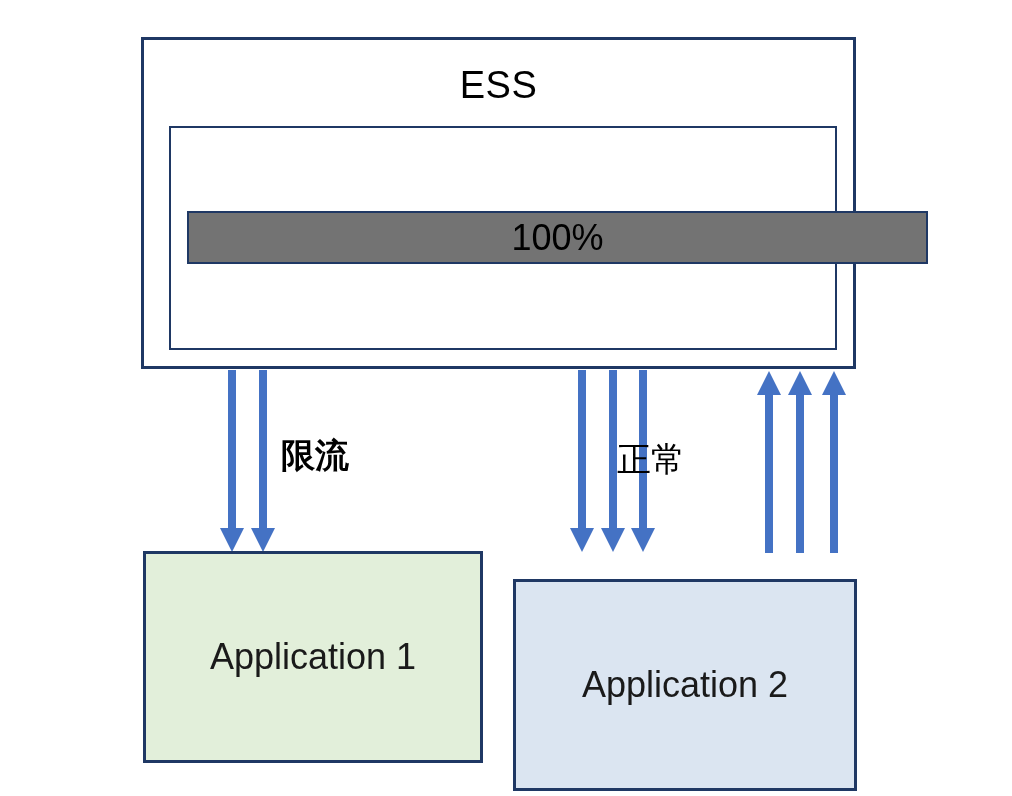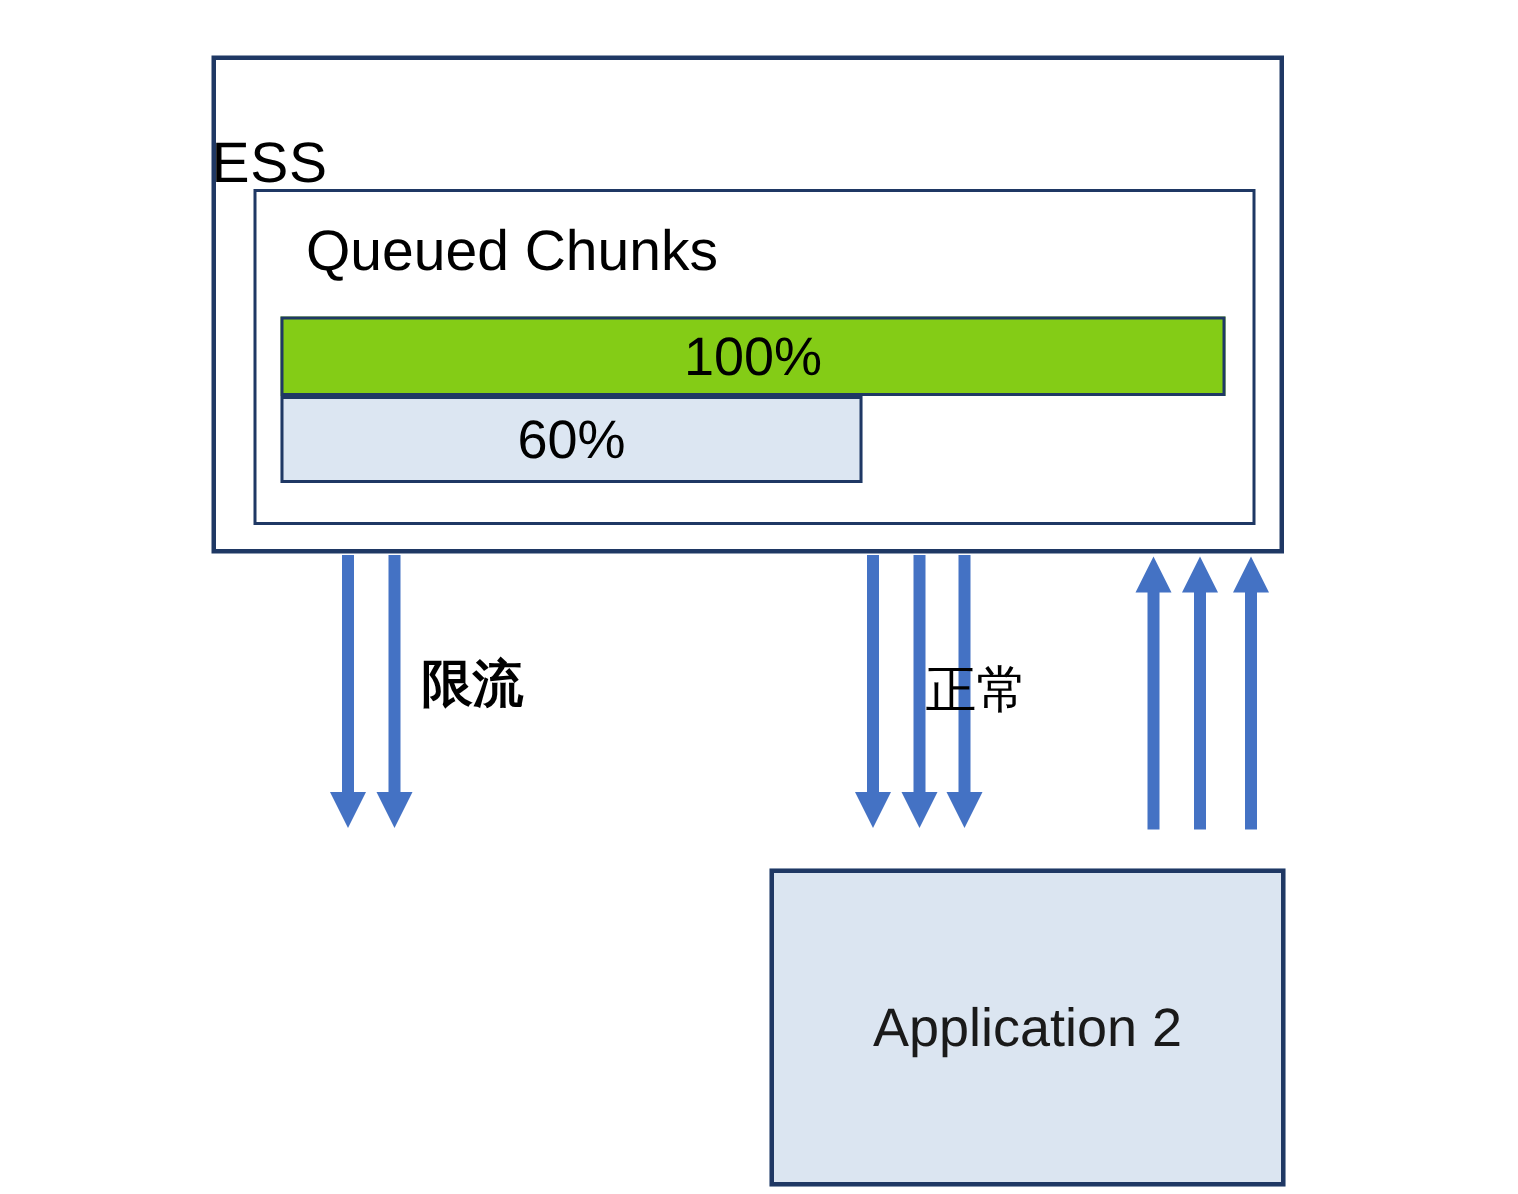--- a/index.html
+++ b/index.html
@@ -22,25 +22,24 @@
   }
   .ess-box {
     left: 141px; top: 37px;
     width: 715px; height: 332px;
     border: 3px solid #1f3864;
   }
   .ess-title {
     position: absolute;
     left: 141px; top: 64px;
     width: 715px;
-    text-align: left;
+    text-align: center;
     font-size: 38px;
     color: #000000;
     letter-spacing: 0.5px;
-    margin-top: 24px;
   }
   .queued-box {
     left: 169px; top: 126px;
     width: 668px; height: 224px;
     border: 2px solid #1f3864;
   }
   .queued-label {
     position: absolute;
     left: 204px; top: 147px;
     font-size: 38px;
@@ -51,22 +50,22 @@
     box-sizing: border-box;
     border: 2px solid #1f3864;
     display: flex;
     align-items: center;
     justify-content: center;
     font-size: 36px;
     color: #000000;
   }
   .bar-100 {
     left: 187px; top: 211px;
-    width: 630px; height: 53px;
-    background: #84cc16;
+    width: 741px; height: 53px;
+    background: #737373;
   }
   .bar-60 {
     left: 187px; top: 264px;
     width: 388px; height: 58px;
     background: #dce6f2;
   }
   .app-box {
     position: absolute;
     box-sizing: border-box;
     border: 3px solid #1f3864;
@@ -136,27 +135,23 @@
 </style>
 </head>
 <body>
 
 <div class="canvas">
 
   <div class="box ess-box"></div>
   <div class="ess-title">ESS</div>
 
   <div class="box queued-box"></div>
-  <div class="queued-label">Queued Chunks</div>
 
   <div class="bar bar-100">
     <span>100%</span>
-  </div>
-  <div class="bar bar-60">
-    <span>60%</span>
   </div>
 
   <div class="arrow down" style="left:220px">
     <div class="shaft"></div>
     <div class="head"></div>
   </div>
   <div class="arrow down" style="left:251px">
     <div class="shaft"></div>
     <div class="head"></div>
   </div>
@@ -182,17 +177,20 @@
   </div>
   <div class="arrow up" style="left:788px;top:371px">
     <div class="head"></div>
     <div class="shaft"></div>
   </div>
   <div class="arrow up" style="left:822px;top:371px">
     <div class="head"></div>
     <div class="shaft"></div>
   </div>
 
+  <div class="app-box app1">
+    <span>Application 1</span>
+  </div>
   <div class="app-box app2">
     <span>Application 2</span>
   </div>
 
 </div>
 
 </body></html>

